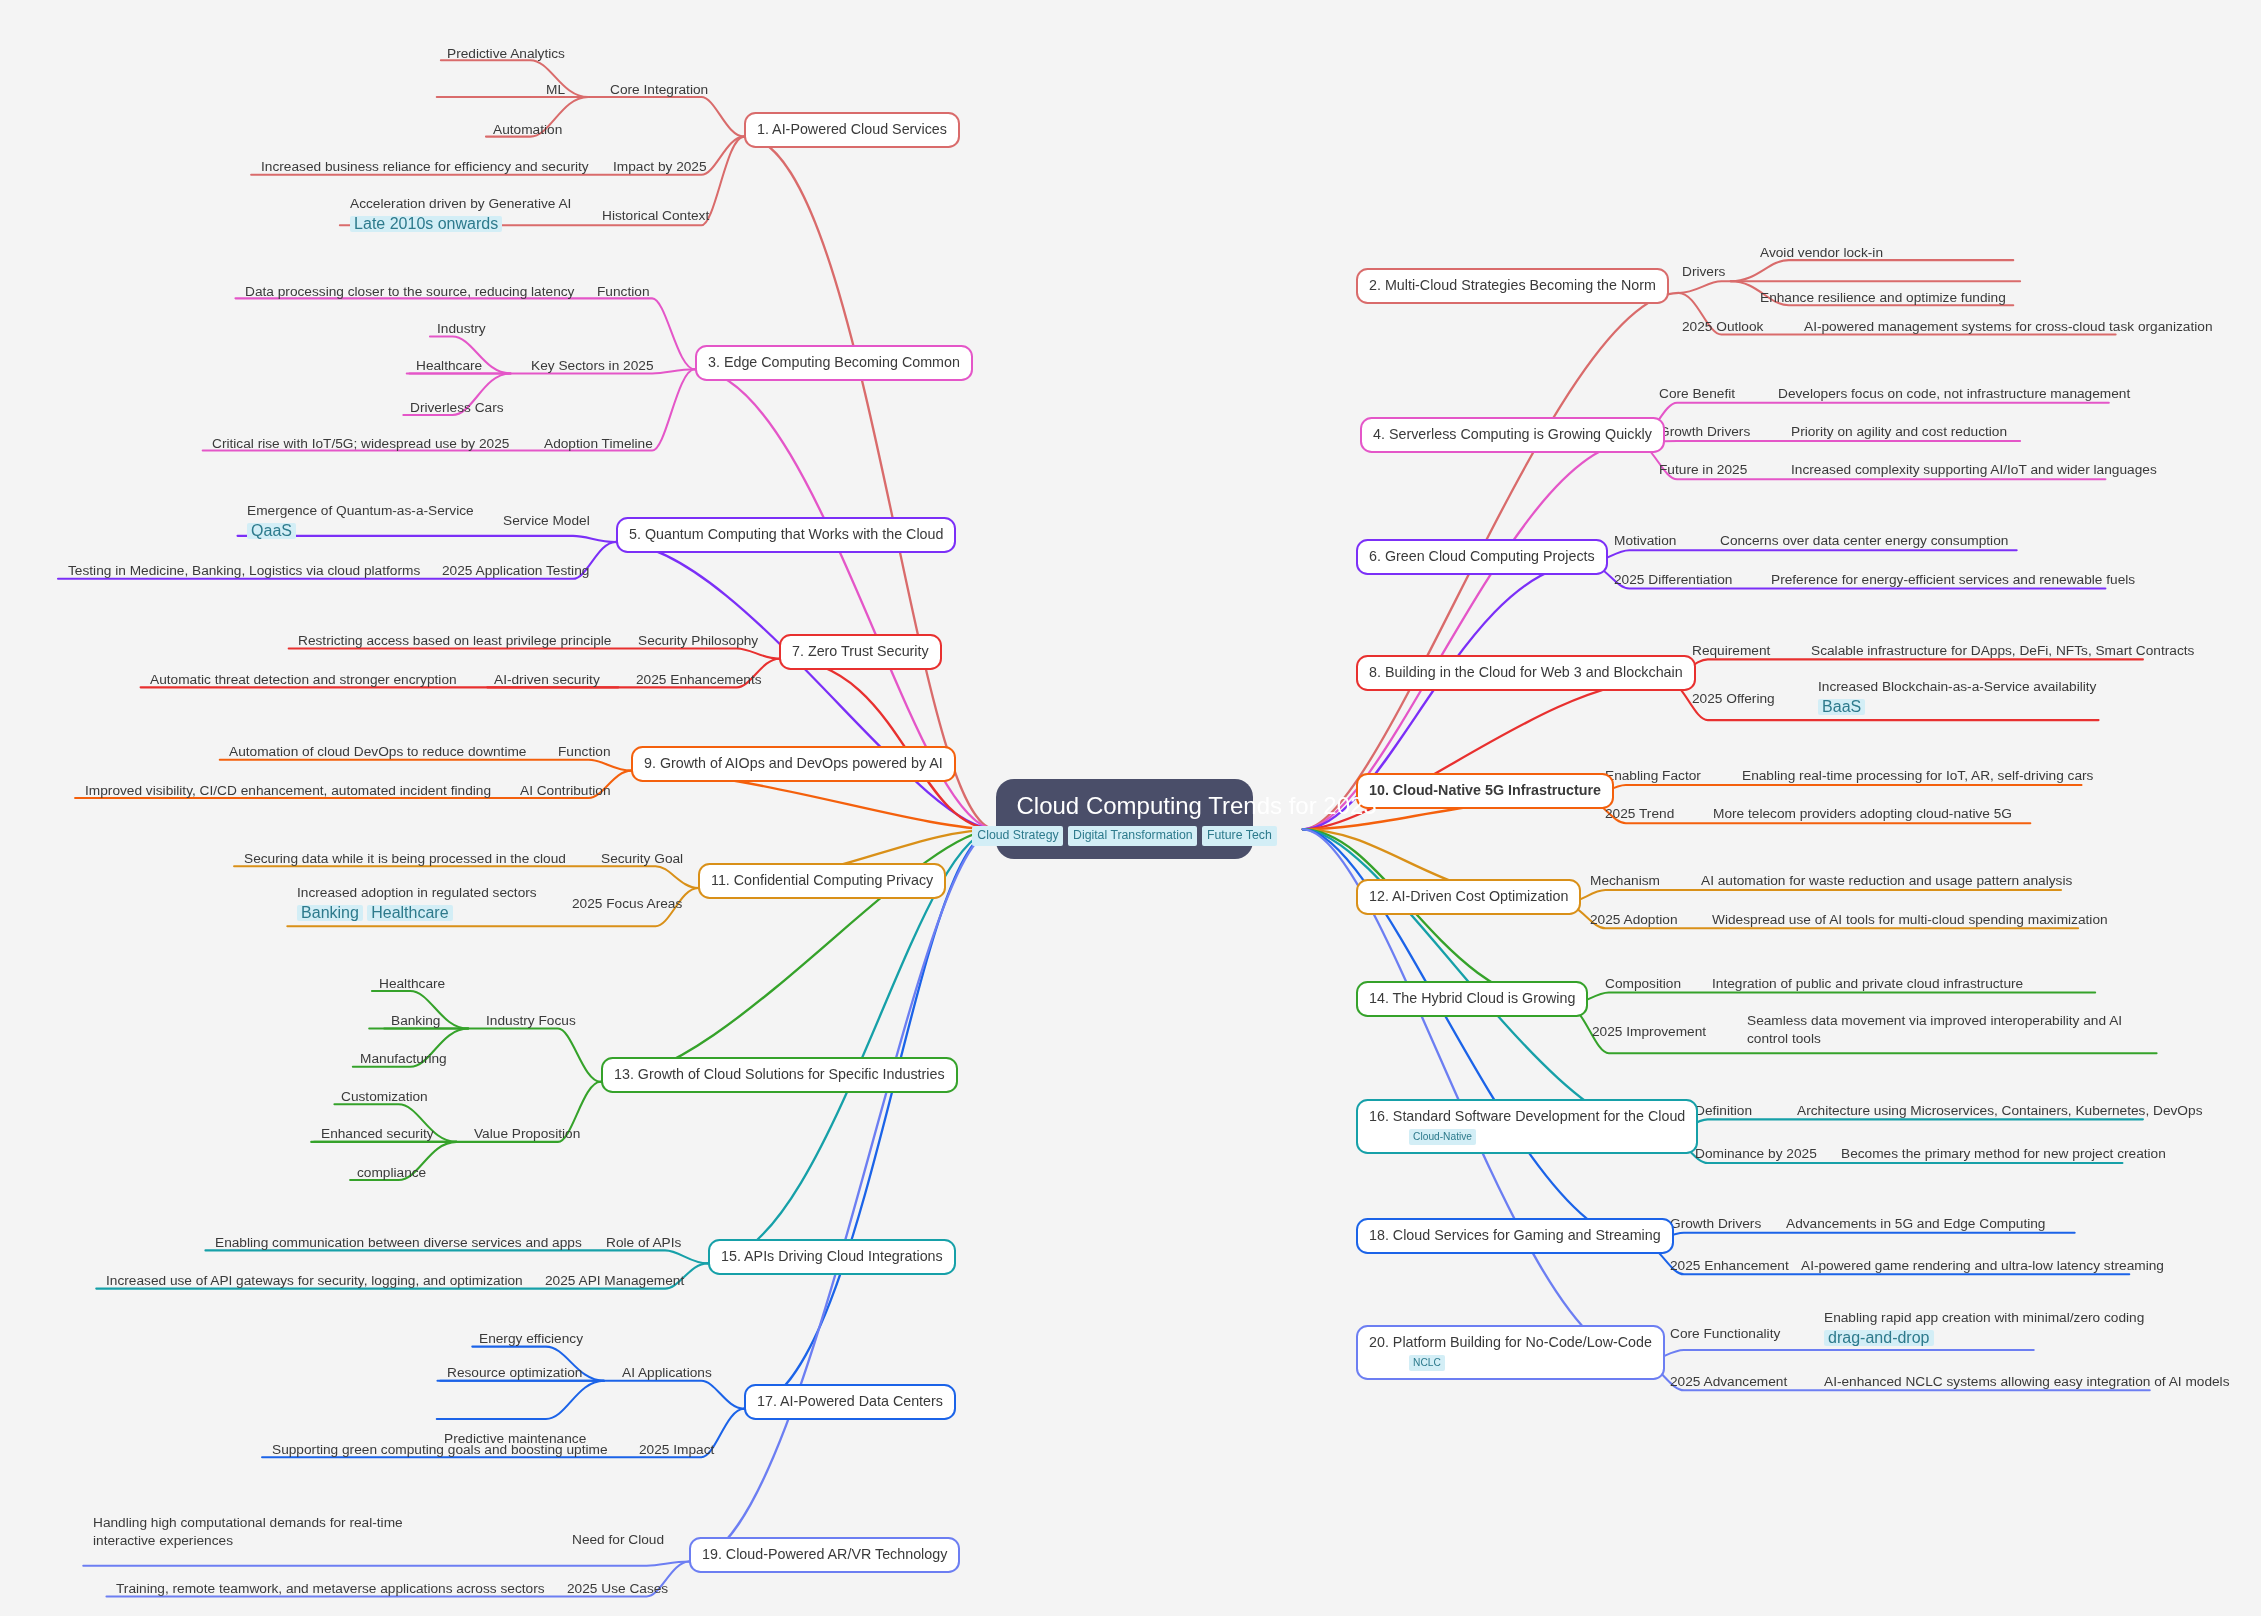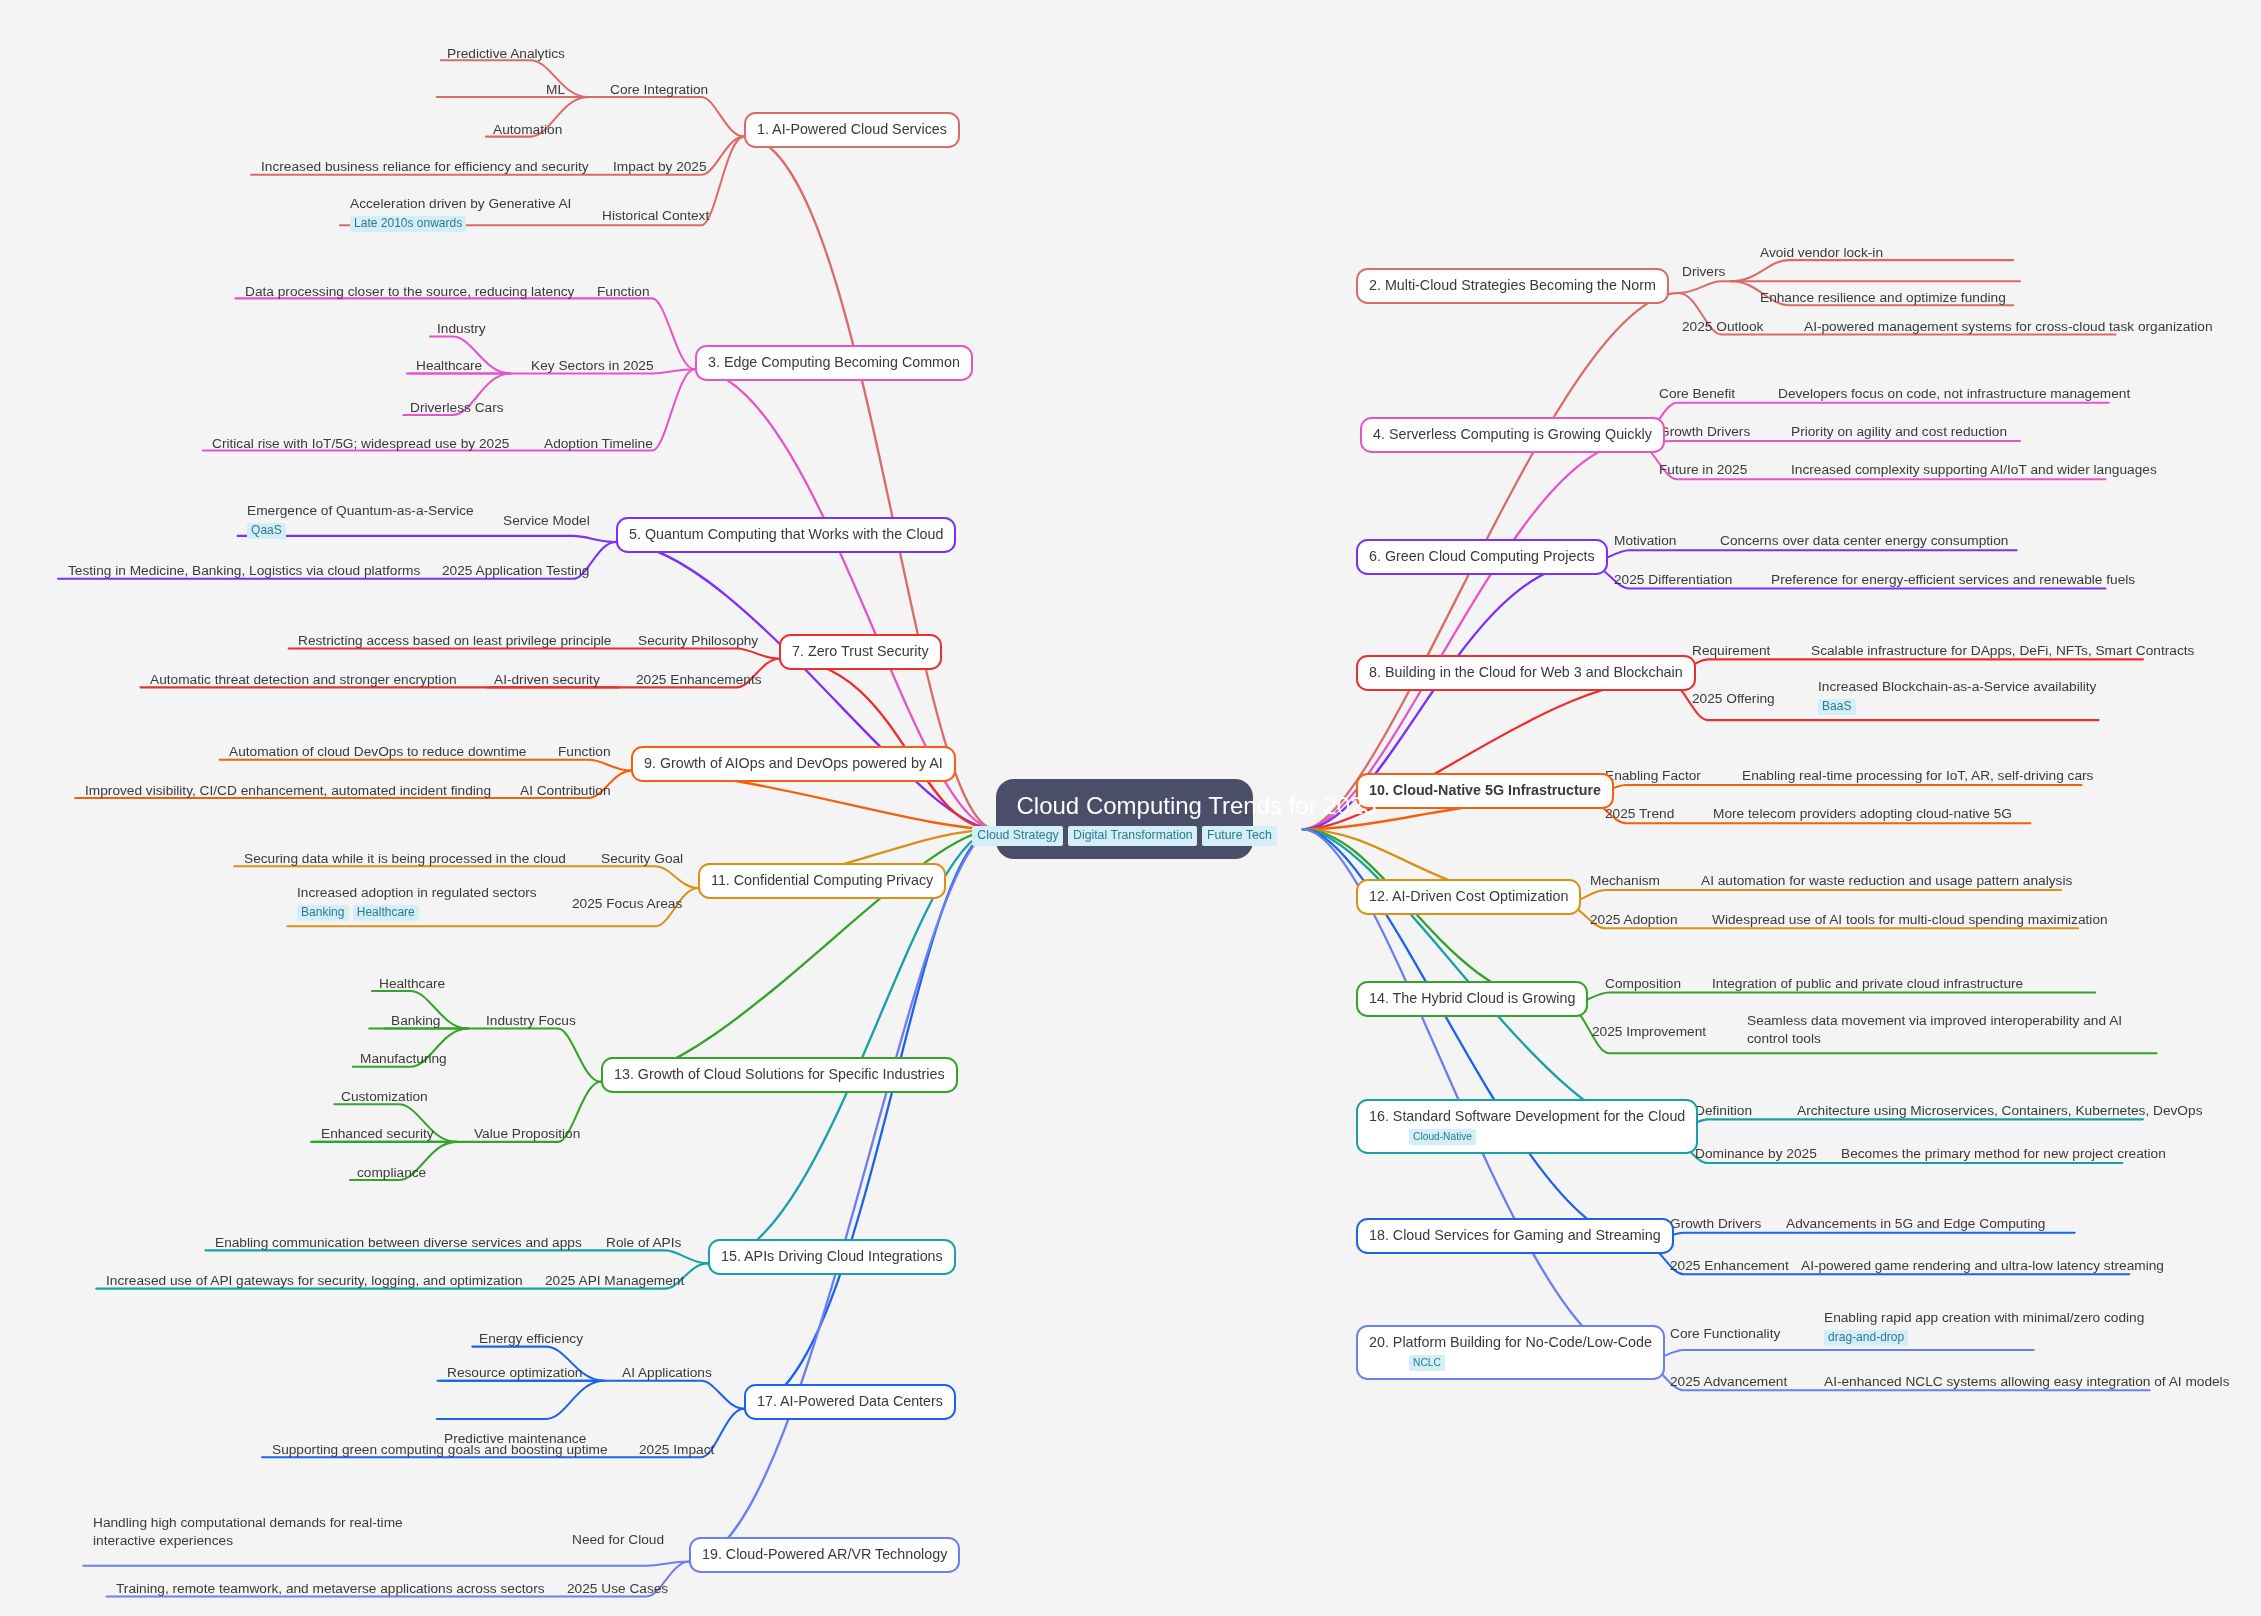--- a/index.html
+++ b/index.html
@@ -62,21 +62,21 @@
   .txt{
     position:absolute;
     color:#3a3a3a;
     font-size:13.7px;
     line-height:18.4px;
     white-space:nowrap;
     z-index:20;
   }
   .txt.wrap{white-space:normal;}
   .txt .tagrow{margin-top:2.7px;display:flex;gap:4.1px;}
-  .txt .tag{font-size:12px;line-height:13.7px;padding:0.7px 4.1px 1.4px 4.1px;}
+  .txt .tag{font-size:16px;line-height:13.7px;padding:0.7px 4.1px 1.4px 4.1px;}
 </style>
 </head>
 <body>
 
 <div id="canvas">
   <svg class="links" id="link-layer" xmlns="http://www.w3.org/2000/svg" viewBox="0 0 3313 2369" width="2261" height="1617">
       <path d="M 1459 1215 C 1339 1215, 1270 200, 1090 200" fill="none" stroke="#d96b6b" stroke-width="3.4" stroke-linecap="round"></path>
       <path d="M 1090 200 C 1064 200, 1048.4 142, 1027.6 142 L 640 142" fill="none" stroke="#d96b6b" stroke-width="3" stroke-linecap="round"></path>
       <path d="M 1090 200 C 1064 200, 1048.4 256, 1027.6 256 L 368 256" fill="none" stroke="#d96b6b" stroke-width="3" stroke-linecap="round"></path>
       <path d="M 1090 200 C 1064 200, 1048.4 330, 1027.6 330 L 498 330" fill="none" stroke="#d96b6b" stroke-width="3" stroke-linecap="round"></path>

